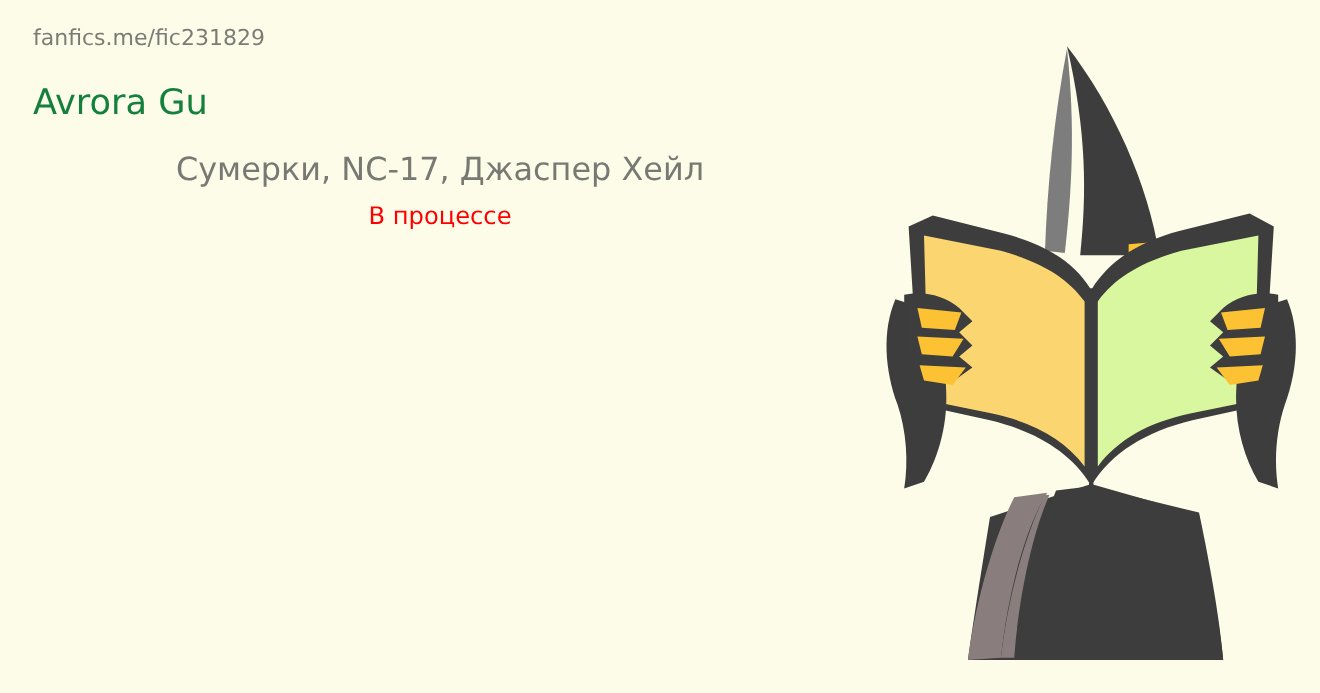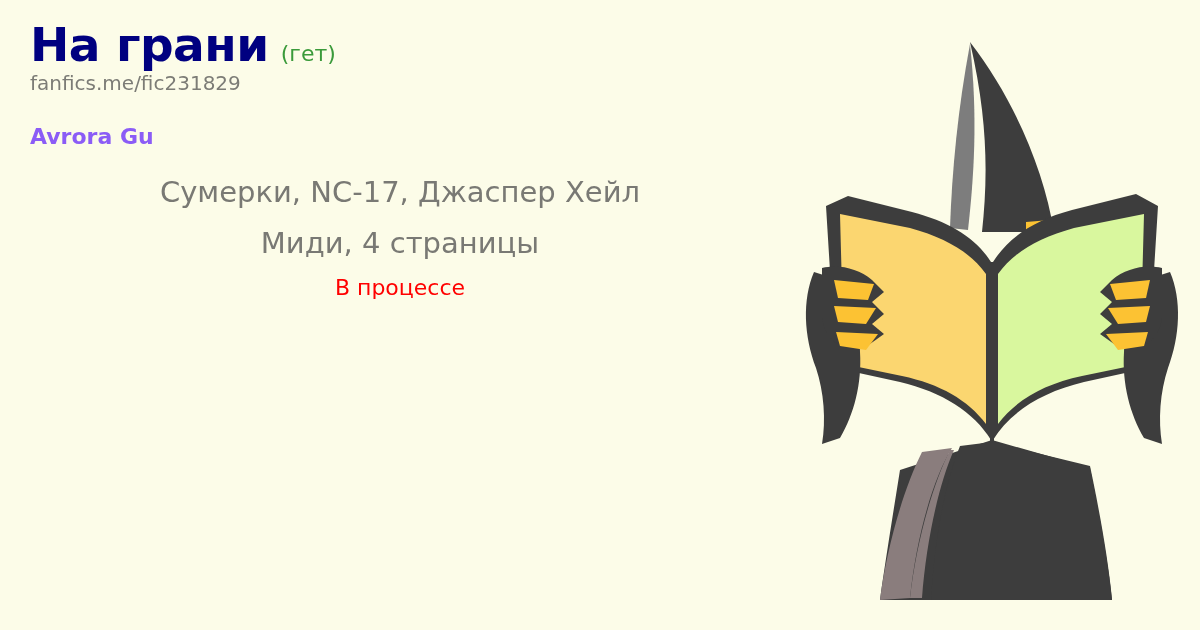--- a/index.html
+++ b/index.html
@@ -53,23 +53,23 @@
 
   .url {
     margin-top: 3px;
     font-size: 20px;
     color: #7c7c76;
     line-height: 1.15;
   }
 
   .author {
     margin-top: 29px;
-    font-size: 22px;
-    font-weight: 700;
-    color: #8b5cf6;
+    font-size: 32px;
+    font-weight: 400;
+    color: #15803d;
     line-height: 1.15;
   }
 
   .meta-block {
     margin-top: 23px;
     text-align: center;
   }
   .meta-line {
     font-size: 29px;
     color: #797974;
@@ -105,33 +105,28 @@
     height: 100%;
   }
 </style>
 </head>
 <body>
 
 <div class="card">
 
   <div class="text-col">
 
-    <div class="title-row">
-      <span class="title-main">На грани</span>
-      <span class="title-category">(гет)</span>
-    </div>
 
     <div class="url">fanfics.me/fic231829</div>
 
     <div class="author">Avrora Gu</div>
 
     <div class="meta-block">
       <div class="meta-line">Сумерки, NC-17, Джаспер Хейл</div>
 
-      <div class="meta-size">Миди, 4 страницы</div>
 
       <div class="status">В процессе</div>
     </div>
 
   </div>
 
   <div class="illustration">
     <svg viewBox="0 0 400 630" xmlns="http://www.w3.org/2000/svg" aria-hidden="true">
 
       <g>

